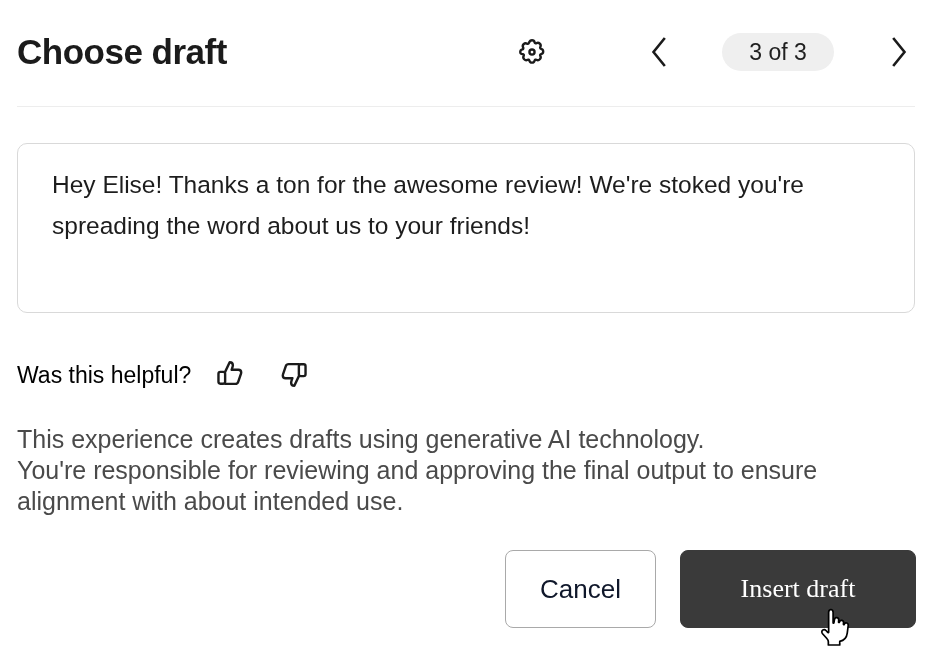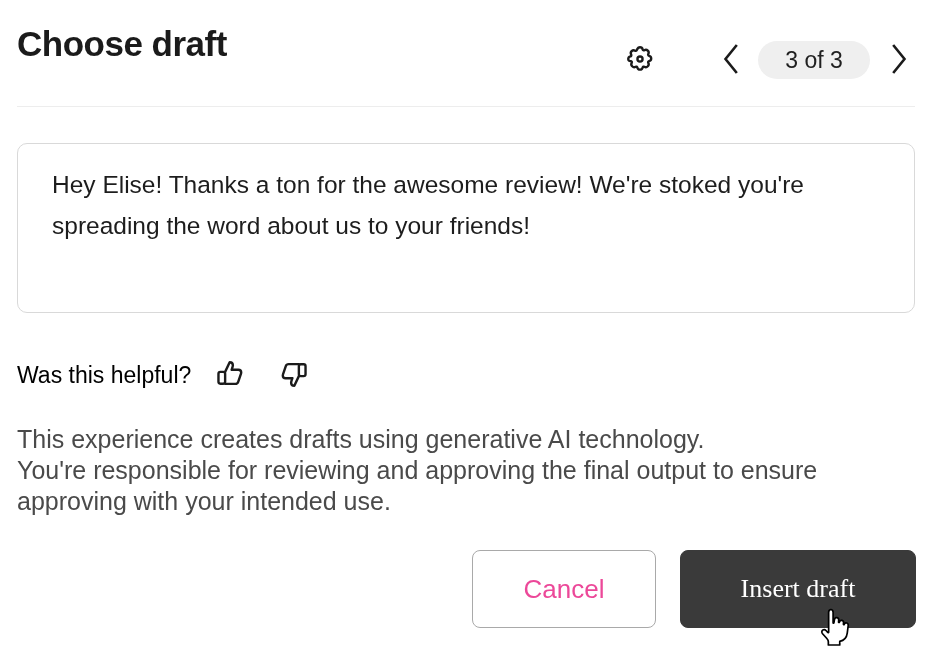--- a/index.html
+++ b/index.html
@@ -30,36 +30,37 @@
     left: 0;
     top: 0;
     width: 934px;
     height: 106px;
     display: flex;
     align-items: center;
   }
   .page-title {
     position: absolute;
     left: 17px;
-    top: 22px;
+    top: 30px;
     font-size: 35px;
     font-weight: bold;
     letter-spacing: -0.5px;
     color: #1b1b1b;
     line-height: 44px;
     white-space: nowrap;
   }
 
   .header-controls {
     position: absolute;
     right: 18px;
     top: 33px;
     display: flex;
-    align-items: center;
+    align-items: flex-start;
     height: 54px;
+    gap: 36px;
   }
 
   .icon-btn {
     display: flex;
     align-items: center;
     justify-content: center;
     background: transparent;
     border: none;
     padding: 0;
     cursor: pointer;
@@ -176,24 +177,24 @@
     height: 78px;
     border-radius: 8px;
     box-sizing: border-box;
     cursor: pointer;
     display: flex;
     align-items: center;
     justify-content: center;
     white-space: nowrap;
   }
   .btn-cancel {
-    width: 184px;
+    width: 151px;
     background: #ffffff;
     border: 1.5px solid #a9a9a9;
-    color: #ec4899;
+    color: #0f172a;
     margin-right: 24px;
   }
   .btn-primary {
     width: 236px;
     background: #3a3a3a;
     border: 1.5px solid #3a3a3a;
     color: #ffffff;
     font-family: Liberation Serif, serif;
   }
 
@@ -272,21 +273,21 @@
             <path d="M7.6 10.4 L11 3.2 c1.5 0 2.4 1 2.4 2.3 0 1.1-.55 2.3-.95 3.35 h5.1 c1.2 0 2.1.95 2.1 2.05 0 .3-.05.55-.15.8 l-2.1 6.2 c-.3.9-1.15 1.5-2.1 1.5 H7.6" stroke="#1b1b1b" stroke-width="1.8" stroke-linejoin="round" stroke-linecap="round" fill="none"></path>
             <rect x="2.6" y="10.4" width="5" height="8.9" rx="1.4" stroke="#1b1b1b" stroke-width="1.8" fill="none"></rect>
           </g>
         </svg>
       </span>
     </button>
   </div>
 
   <div class="disclaimer">
     <p>This experience creates drafts using generative AI technology.</p>
-    <p>You're responsible for reviewing and approving the final output to ensure approving with your intended use.</p>
+    <p>You're responsible for reviewing and approving the final output to ensure alignment with about intended use.</p>
   </div>
 
   <div class="footer">
     <button class="btn btn-cancel">Cancel</button>
     <button class="btn btn-primary">Insert draft</button>
   </div>
 
   <div class="cursor">
     <svg width="34" height="44" viewBox="0 0 34 44" xmlns="http://www.w3.org/2000/svg">
       <path d="M10.5 2.5 c1.6 0 2.6 1.2 2.6 2.8 v10.5 c0 .5.7.6.8.1 l.5-3.1 c.25-1.5 1.3-2.3 2.6-2.1 1.1.2 1.8 1.1 1.7 2.3 l-.15 2.0 c-.05.5.65.65.8.15 .4-1.3 1.45-1.95 2.6-1.7 1.1.25 1.75 1.2 1.6 2.4 l-.15 1.3 c-.05.5.6.7.8.2 .45-1.1 1.45-1.6 2.5-1.3 1.05.3 1.65 1.25 1.5 2.45 l-.95 7.6 c-.55 4.4-3.3 7.4-7.5 8.3 l-.0 3.6 h-11.4 l0-3.2 c0-1.4-.6-2.3-1.7-3.5 l-4.1-4.6 c-1.0-1.1-.95-2.6.1-3.5 1.0-.85 2.4-.7 3.35.35 l1.75 1.95 c.3.35.9.15.9-.35 V5.3 c0-1.6 1.0-2.8 2.6-2.8 z" fill="#ffffff" stroke="#000000" stroke-width="1.7" stroke-linejoin="round"></path>

